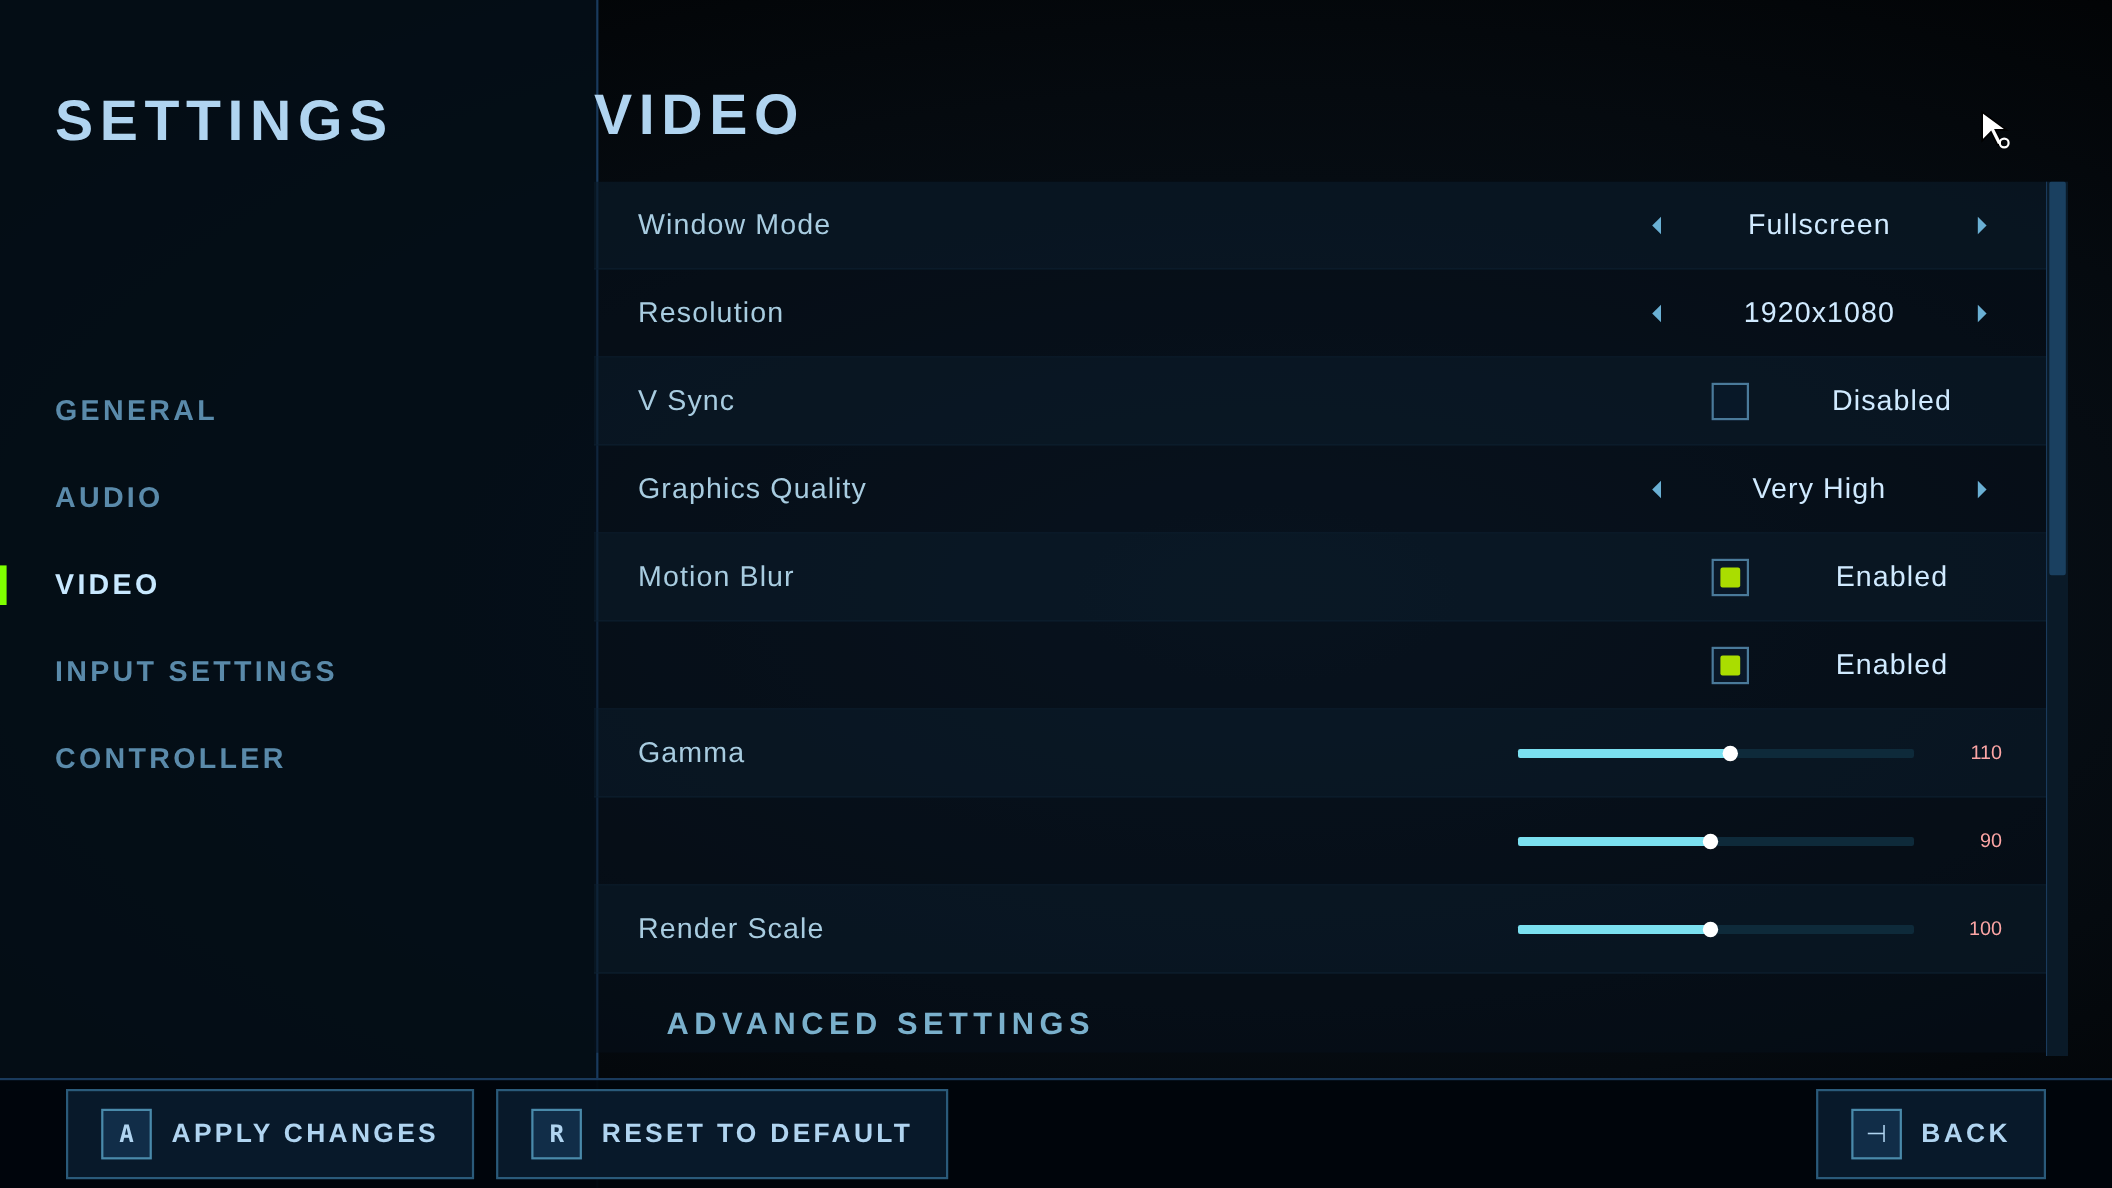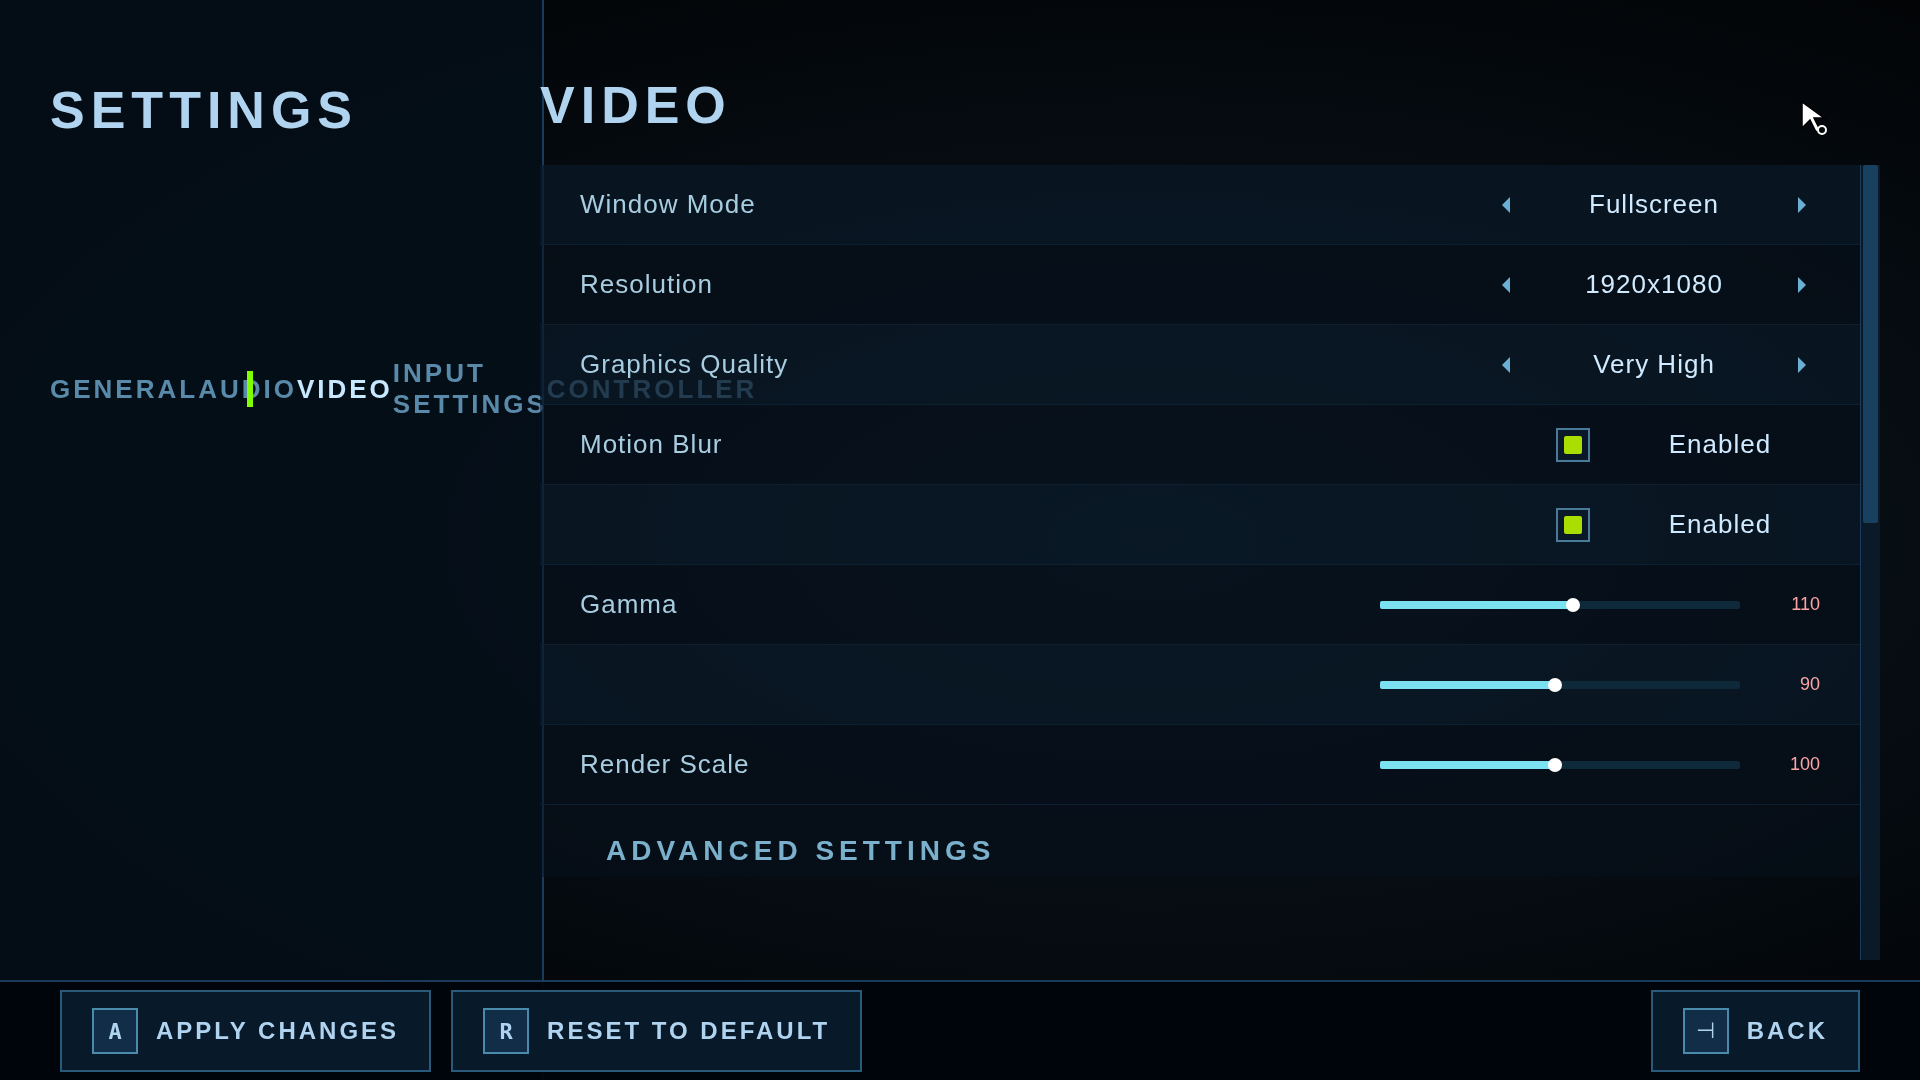--- a/index.html
+++ b/index.html
@@ -39,22 +39,22 @@
       font-weight: 700;
       color: #b0d4f0;
       letter-spacing: 6px;
       text-transform: uppercase;
       margin-bottom: 200px;
       font-family: 'Arial', sans-serif;
     }
 
     .nav-menu {
       display: flex;
-      flex-direction: row;
-      gap: 0;
+      flex-direction: column;
+      gap: 12px;
     }
 
     .nav-item {
       display: flex;
       align-items: center;
       padding: 18px 0;
       font-size: 26px;
       letter-spacing: 3px;
       text-transform: uppercase;
       color: #5a8aaa;
@@ -419,20 +419,28 @@
           </div>
           <span class="setting-value">1920x1080</span>
           <div class="arrow-btn">
             <svg viewBox="0 0 24 24">
                 <polygon points="8,4 16,12 8,20"></polygon>
               </svg>
           </div>
         </div>
       </div>
 
+      <div class="setting-row">
+        <span class="setting-label">V Sync</span>
+        <div class="setting-control">
+          <div class="toggle-checkbox">
+          </div>
+          <span class="setting-value">Disabled</span>
+        </div>
+      </div>
 
       <div class="setting-row">
         <span class="setting-label">Graphics Quality</span>
         <div class="setting-control">
           <div class="arrow-btn">
             <svg viewBox="0 0 24 24">
                 <polygon points="16,4 8,12 16,20"></polygon>
               </svg>
           </div>
           <span class="setting-value">Very High</span>

